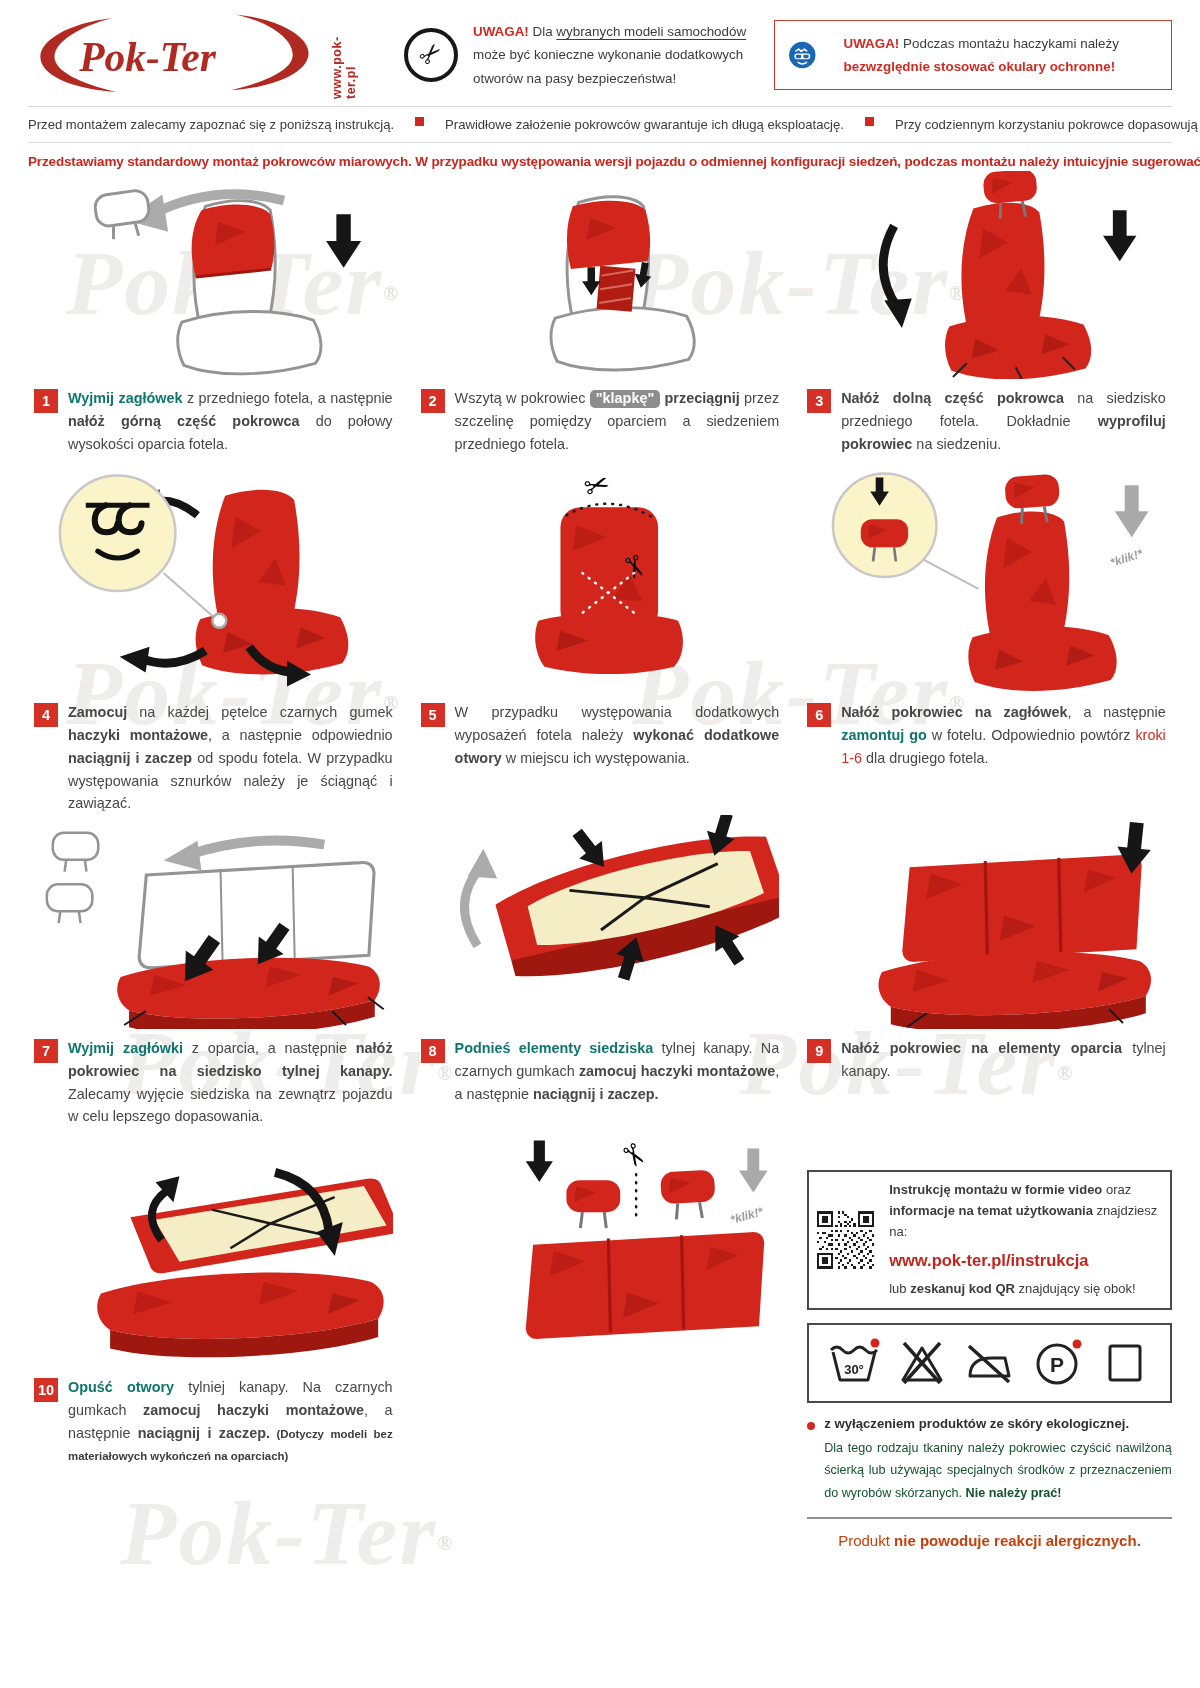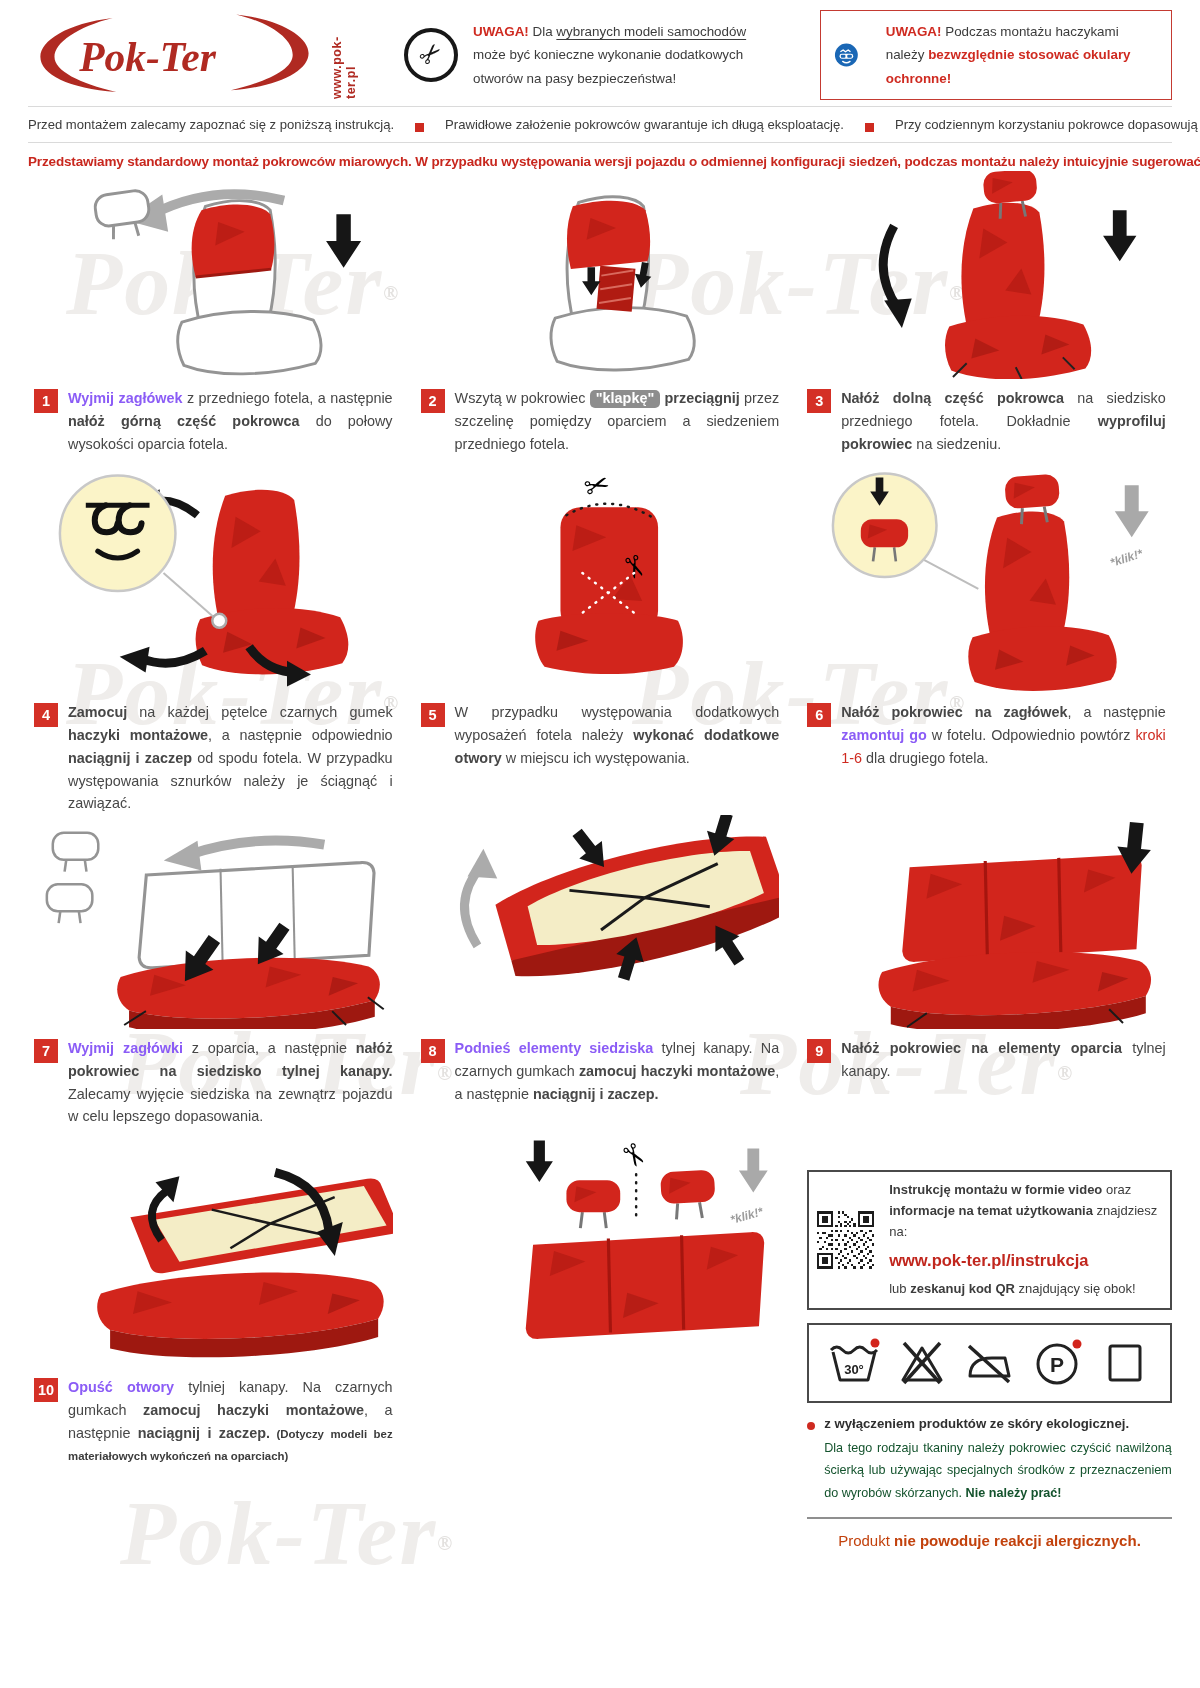--- a/index.html
+++ b/index.html
@@ -9,39 +9,39 @@
   .hdr{display:flex;align-items:center;padding:10px 28px 6px;height:106px;box-sizing:border-box;position:relative;z-index:2;}
   .logo-wrap{display:flex;align-items:center;flex:none;}
   .vsite{writing-mode:vertical-rl;transform:rotate(180deg);font-size:12.5px;font-weight:bold;
          color:#b02a22;letter-spacing:.5px;height:88px;margin-left:2px;}
   .warn1{display:flex;align-items:center;gap:15px;margin-left:46px;width:352px;flex:none;}
   .scissor-badge{width:54px;height:54px;border:4px solid #171717;border-radius:50%;
                  display:flex;align-items:center;justify-content:center;flex:none;box-sizing:border-box;}
   .scissor-badge span{font-size:27px;transform:rotate(-45deg);line-height:1;color:#171717;}
   .warn-text{font-size:13.4px;line-height:1.72;color:#3c3c3c;}
   .warn2{margin-left:auto;border:1.5px solid #c43a31;padding:9px 13px;display:flex;gap:27px;
-         align-items:center;width:352px;box-sizing:border-box;}
+         align-items:center;width:398px;box-sizing:border-box;}
   
   .hr{border-top:1px solid #dadada;margin:0 28px;}
-  .bullets{display:flex;align-items:flex-end;gap:21px;padding:10px 28px;font-size:13.1px;white-space:nowrap;color:#3c3c3c;}
+  .bullets{display:flex;align-items:flex-start;gap:21px;padding:10px 28px;font-size:13.1px;white-space:nowrap;color:#3c3c3c;}
   .sq{width:9px;height:9px;background:#ce2a20;flex:none;}
   .lead{padding:11px 28px 2px;color:#c8271e;font-weight:bold;font-size:13.5px;white-space:nowrap;letter-spacing:-.15px;}
   
   .rows{position:relative;z-index:1;}
   .row{display:flex;padding:0 20px;}
   .col{width:386.6px;box-sizing:border-box;padding:0 14px;}
   .illus{position:relative;}
   .illus svg{display:block;width:100%;height:100%;}
   .i1{height:208px}.i2{height:238px}.i3{height:214px}.i4{height:230px;margin-top:10px}
   .step{display:flex;gap:10px;margin-top:8px;}
   .badge{flex:none;width:24px;height:24px;background:#d43026;color:#fff;font-weight:bold;font-size:14.5px;
          display:flex;align-items:center;justify-content:center;margin-top:2px;}
   .stext{font-size:14.4px;line-height:1.58;text-align:justify;color:#474747;}
   .seg-b{font-weight:700;}
-  .seg-g{font-weight:700;color:#8b5cf6;}
+  .seg-g{font-weight:700;color:#0f766e;}
   .seg-r{color:#cf2a20;}
   .seg-rb{color:#cf2a20;font-weight:700;}
   .seg-u{text-decoration:underline;text-underline-offset:3px;}
   .seg-badge{background:#8d8d8d;color:#fff;font-weight:700;border-radius:5px;padding:0 6px 2px;}
   .seg-sm{font-size:11.4px;font-weight:700;color:#3c3c3c;}
   
   .infocol{width:386.6px;box-sizing:border-box;padding:0 8px 0 14px;}
   .qrbox{border:2px solid #4a4a4a;display:flex;gap:15px;padding:8px;align-items:center;margin-top:42px;background:#fff;}
   .qrtext{font-size:13px;line-height:1.6;color:#3c3c3c;}
   .qrurl{color:#c1261d;font-weight:bold;font-size:16.5px;margin:5px 0;}

